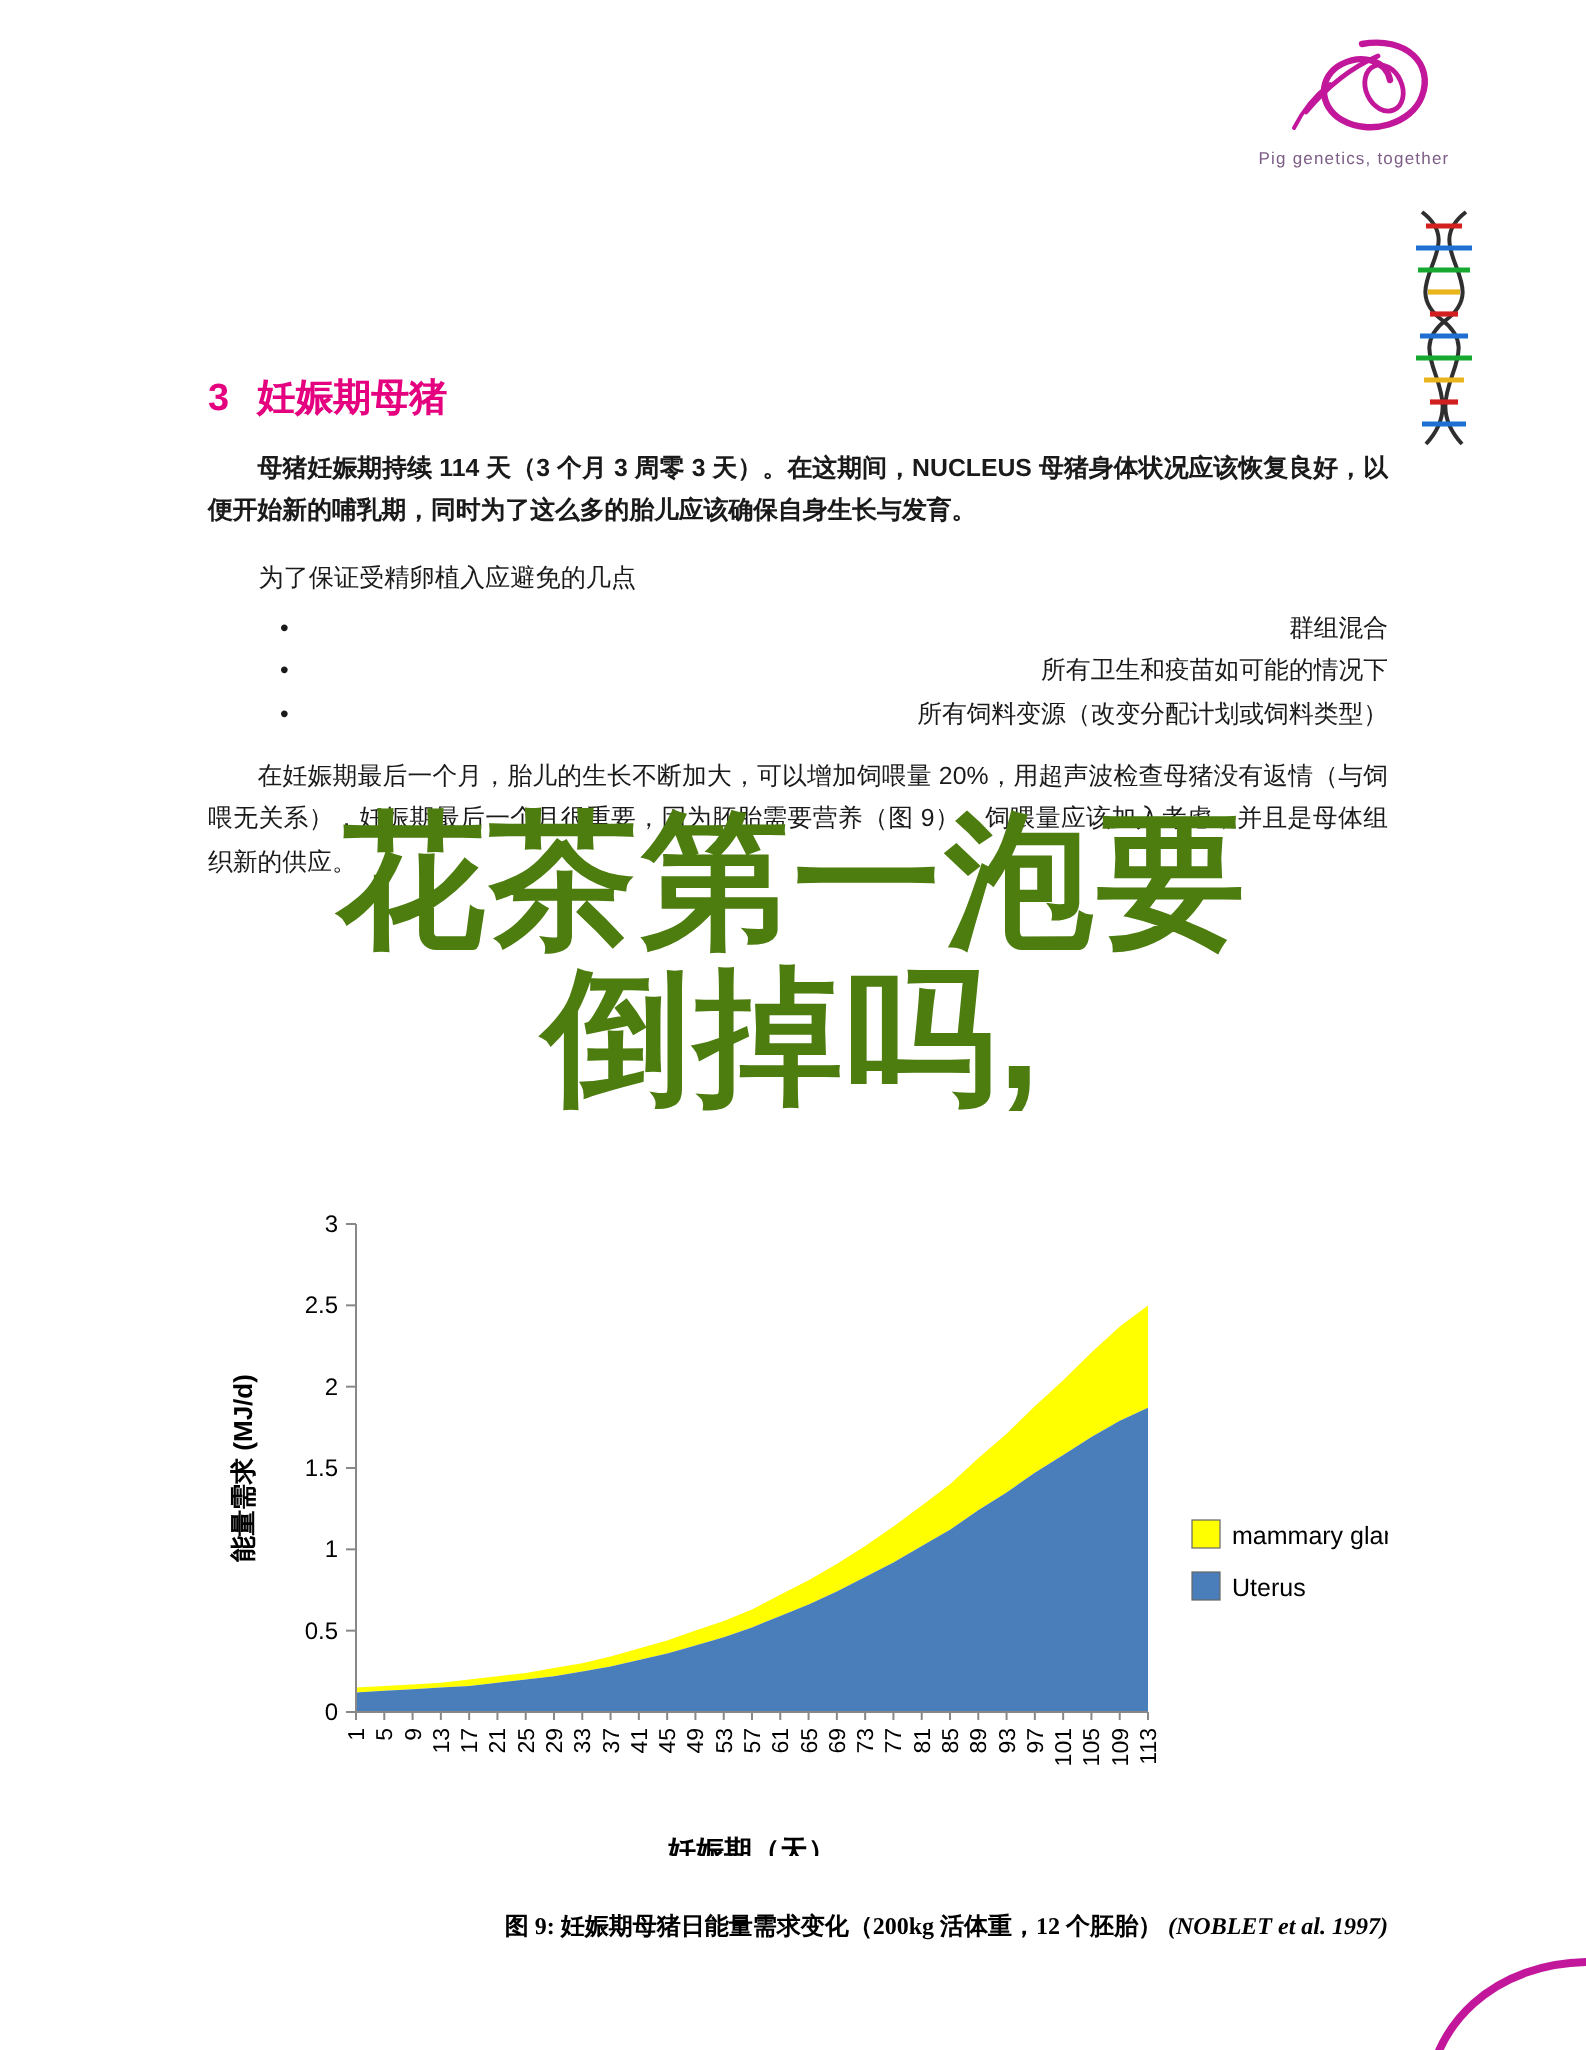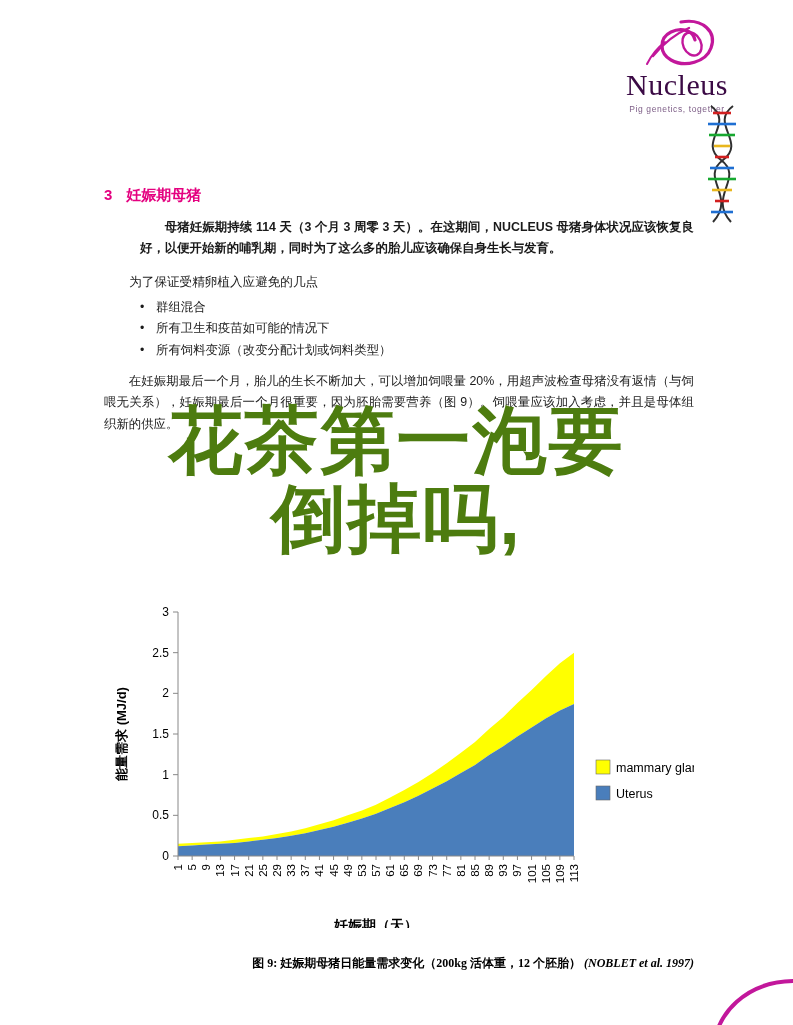--- a/index.html
+++ b/index.html
@@ -54,21 +54,21 @@
 
   
   .doc {
     position: absolute;
     left: 104px;
     top: 186px;
     width: 590px;
   }
   .h1 {
     font-family: "Liberation Sans", sans-serif;
-    font-size: 15px;
+    font-size: 19px;
     font-weight: bold;
     color: #e4007f;
     margin: 0 0 12px 0;
   }
   .h1 .num { margin-right: 14px; }
 
   .h2 {
     font-family: "Liberation Sans", sans-serif;
     font-size: 13.5px;
     font-weight: bold;
@@ -79,40 +79,41 @@
   .h2 .num { margin-right: 10px; font-style: italic; }
 
   .para {
     font-size: 12.4px;
     line-height: 1.72;
     color: #1a1a1a;
     text-align: justify;
     margin: 0 0 6px 0;
   }
   .para.indent { text-indent: 2em; }
-  .bold { font-weight: bold; margin-left: 36px; }
+  .bold { font-weight: bold; }
 
   .sub-head {
     font-size: 12.6px;
     line-height: 1.7;
     margin: 12px 0 4px 0;
     text-indent: 2em;
     color: #1a1a1a;
   }
 
   ul.bullets {
     margin: 2px 0 10px 0;
     padding-left: 52px;
     list-style: none;
   }
   ul.bullets li {
     font-size: 12.4px;
     line-height: 1.72;
     position: relative;
     color: #1a1a1a;
+    text-align: right;
   }
   ul.bullets li::before {
     content: "•";
     position: absolute;
     left: -16px;
     top: 0;
     color: #1a1a1a;
   }
 
   
@@ -172,21 +173,20 @@
   <div class="logo-mark">
     <svg width="180" height="58" viewBox="0 0 180 58">
       <g transform="translate(58,2)">
         <path d="M36 6 C58 2 72 16 66 32 C61 46 40 52 26 44 C14 37 14 22 26 16 C36 11 48 14 50 24" fill="none" stroke="#c2179b" stroke-width="3.2" stroke-linecap="round"></path>
         <path d="M8 40 C18 28 30 18 44 12" fill="none" stroke="#c2179b" stroke-width="2.4" stroke-linecap="round"></path>
         <path d="M2 48 C6 40 12 32 20 26" fill="none" stroke="#c2179b" stroke-width="2" stroke-linecap="round"></path>
         <ellipse cx="47" cy="28" rx="9" ry="12" transform="rotate(-25 47 28)" fill="none" stroke="#c2179b" stroke-width="2.4"></ellipse>
       </g>
     </svg>
   </div>
-  <div class="logo-word">Nucleus</div>
   <div class="logo-tag">Pig genetics, together</div>
 </div>
 
 <div class="dna">
   <svg width="70" height="120" viewBox="0 0 70 120">
     <path d="M24 2 C48 20 10 38 34 56 C58 74 20 92 44 118" fill="none" stroke="#2f2f2f" stroke-width="2"></path>
     <path d="M46 2 C22 20 60 38 36 56 C12 74 50 92 26 118" fill="none" stroke="#2f2f2f" stroke-width="2"></path>
     <line x1="26" y1="9" x2="44" y2="9" stroke="#d21f1f" stroke-width="2.6"></line>
     <line x1="21" y1="20" x2="49" y2="20" stroke="#1f6fd2" stroke-width="2.6"></line>
     <line x1="22" y1="31" x2="48" y2="31" stroke="#17a830" stroke-width="2.6"></line>

